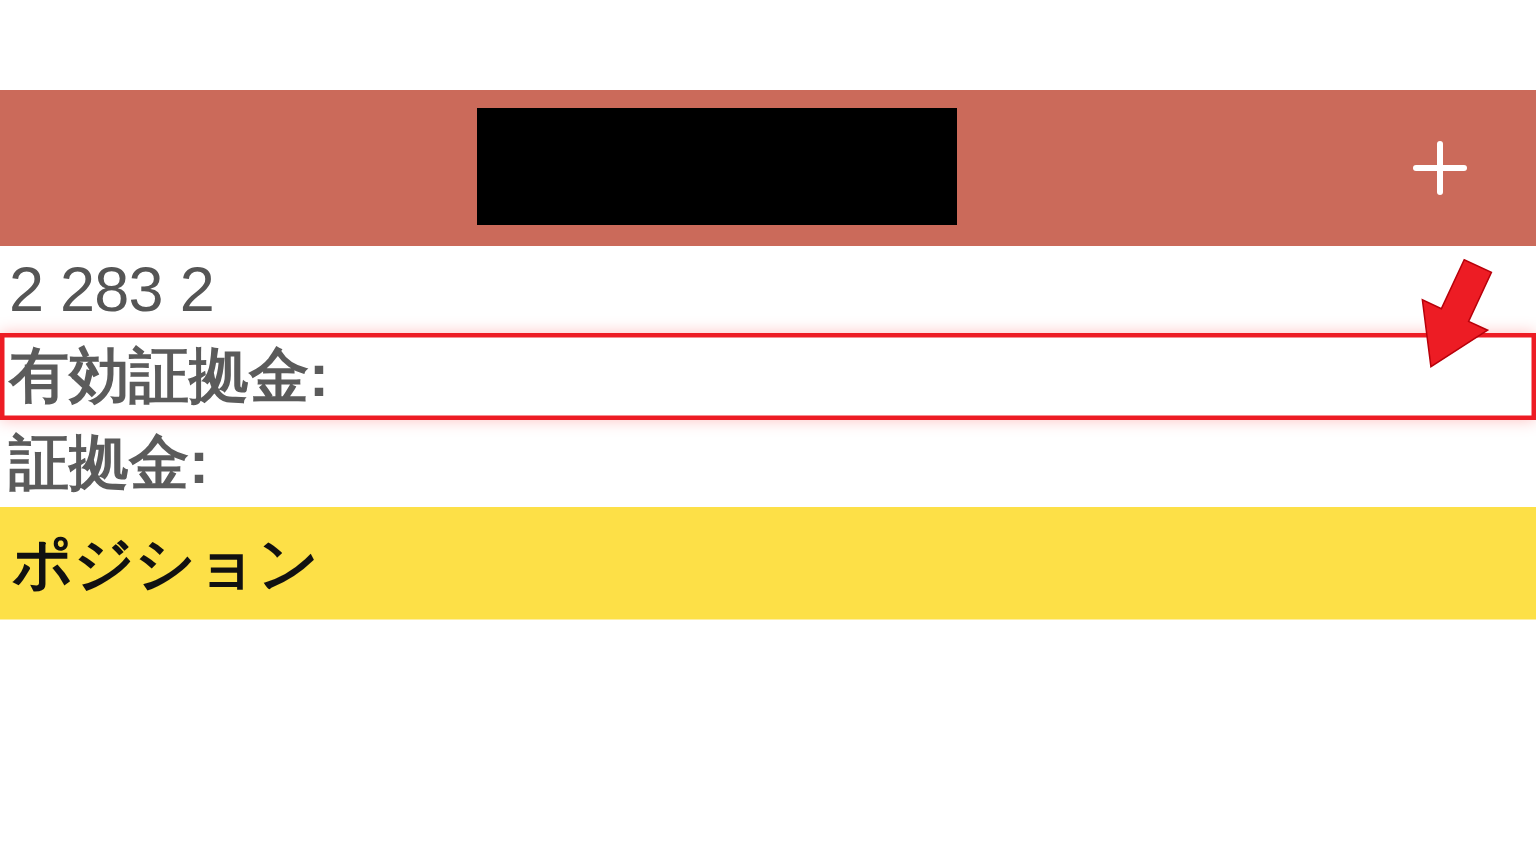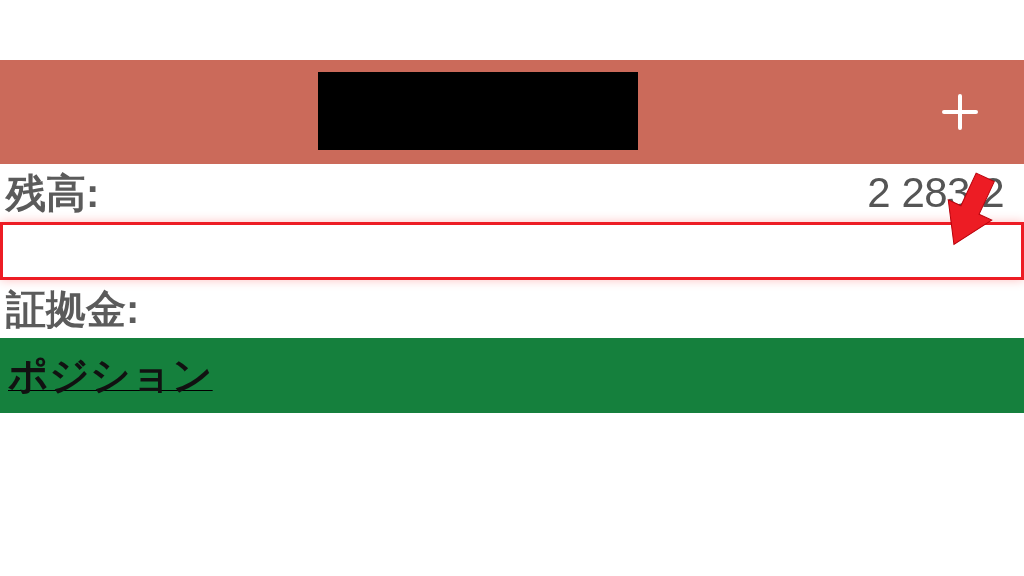--- a/index.html
+++ b/index.html
@@ -72,24 +72,23 @@
     position: absolute;
     left: 940px;
     top: 170px;
     width: 60px;
     height: 80px;
     pointer-events: none;
   }
 
   
   .section-header {
-    background: #15803d;
+    background: #fde047;
     padding: 10px 8px 10px 8px;
     margin-top: 0;
-    text-decoration: underline;
   }
   .section-header .txt {
     font-size: 40px;
     font-weight: 700;
     color: #111;
   }
 </style>
 </head>
 <body>
 
@@ -103,25 +102,25 @@
       <svg viewBox="0 0 40 40" width="40" height="40">
         <line x1="20" y1="4" x2="20" y2="36" stroke="#ffffff" stroke-width="4" stroke-linecap="round"></line>
         <line x1="4" y1="20" x2="36" y2="20" stroke="#ffffff" stroke-width="4" stroke-linecap="round"></line>
       </svg>
     </div>
   </div>
 
   <div class="rows">
 
     <div class="row">
-      <span class="label">残高:</span>
       <span class="value">2 283    2</span>
     </div>
 
     <div class="row highlight">
+      <span class="label">有効証拠金:</span>
     </div>
 
     <div class="row">
       <span class="label">証拠金:</span>
     </div>
 
 
 
   </div>
 

